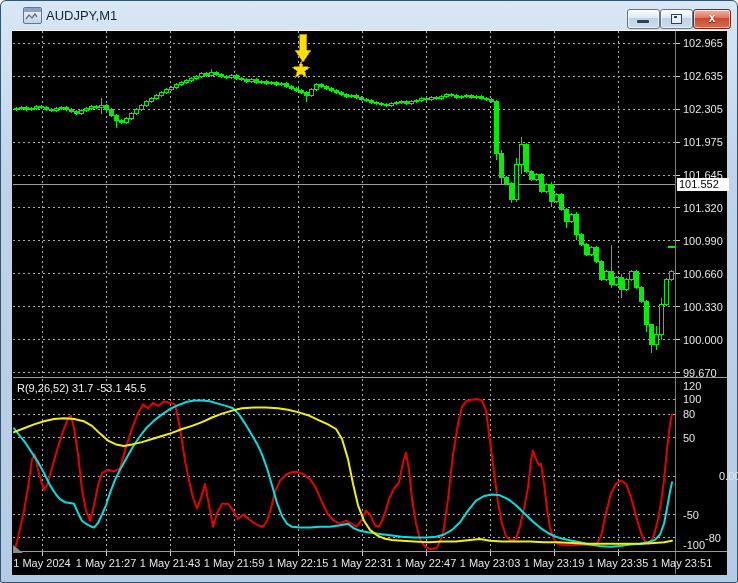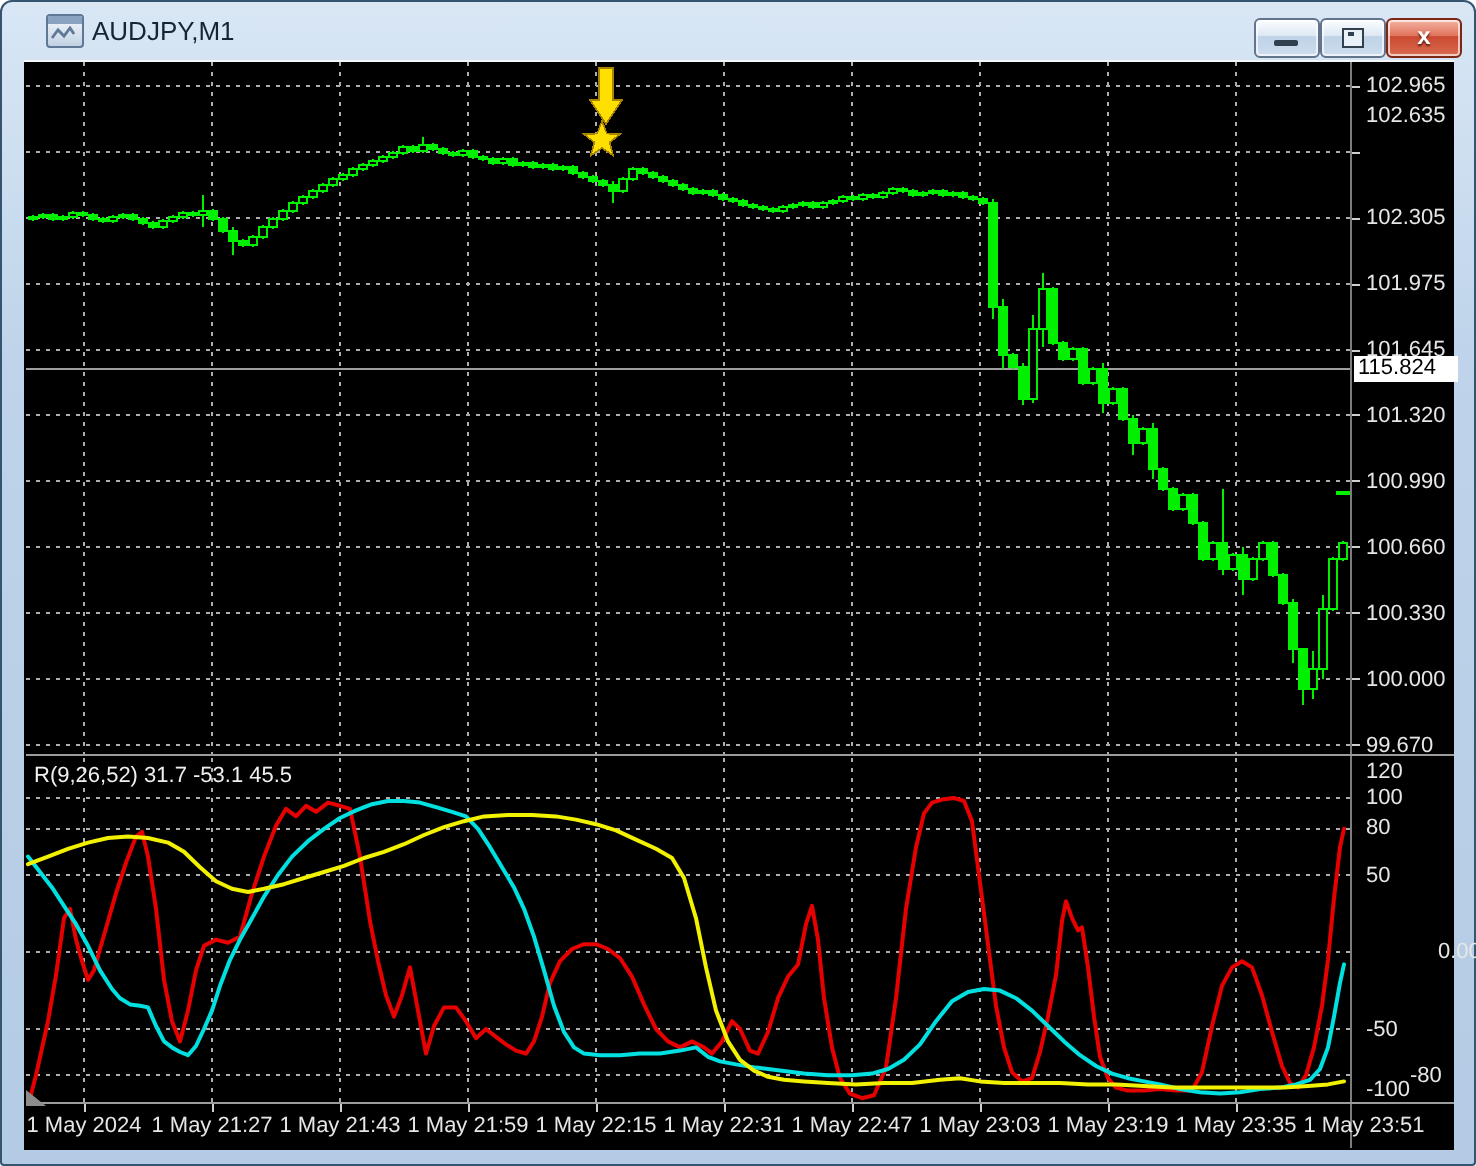--- a/index.html
+++ b/index.html
@@ -391,21 +391,21 @@
       <polyline points="14,432.1 24,428.3 34,424.4 44,421.3 54,419.0 64,418.3 74,419.0 84,421.3 92,425.9 100,433.6 108,440.6 116,444.4 124,446.0 132,444.4 142,442.1 152,439.0 162,436.0 172,432.9 182,429.0 192,425.9 202,422.1 212,417.5 222,413.6 232,410.6 242,408.2 254,407.5 266,407.5 278,408.2 288,409.8 298,412.1 308,415.2 318,419.8 328,424.4 336,429.0 342,439.0 348,459.1 353,483.7 358,505.3 364,520.7 370,529.9 377,535.3 384,538.4 392,539.9 402,540.7 414,541.5 428,542.2 442,541.5 456,541.5 470,539.9 480,539.1 490,540.7 502,541.5 516,541.5 530,541.5 544,542.2 558,542.2 572,543.0 586,543.8 600,543.8 614,543.8 628,543.8 642,543.8 654,543.0 664,542.2 672,540.7" fill="none" stroke="#f2f200" stroke-width="2" stroke-linejoin="round" stroke-linecap="round" shape-rendering="auto"></polyline>
     </svg>
 
 
   <div class="pane-header" style="left:17px;top:382px;">R(9,26,52) 31.7 -53.1 45.5</div>
 
   <div id="price-axis">
       <div class="axis-tick" style="left: 676px; top: 42.5px; width: 4px; height: 1px;"></div>
       <div class="axis-label" style="left: 683px; top: 37px;">102.965</div>
       <div class="axis-tick" style="left: 676px; top: 75.5px; width: 4px; height: 1px;"></div>
-      <div class="axis-label" style="left: 683px; top: 52px;">102.635</div>
+      <div class="axis-label" style="left: 683px; top: 70px;">102.635</div>
       <div class="axis-tick" style="left: 676px; top: 108.5px; width: 4px; height: 1px;"></div>
       <div class="axis-label" style="left: 683px; top: 103px;">102.305</div>
       <div class="axis-tick" style="left: 676px; top: 141.5px; width: 4px; height: 1px;"></div>
       <div class="axis-label" style="left: 683px; top: 136px;">101.975</div>
       <div class="axis-tick" style="left: 676px; top: 174.5px; width: 4px; height: 1px;"></div>
       <div class="axis-label" style="left: 683px; top: 169px;">101.645</div>
       <div class="axis-tick" style="left: 676px; top: 207px; width: 4px; height: 1px;"></div>
       <div class="axis-label" style="left: 683px; top: 201.5px;">101.320</div>
       <div class="axis-tick" style="left: 676px; top: 240px; width: 4px; height: 1px;"></div>
       <div class="axis-label" style="left: 683px; top: 234.5px;">100.990</div>
@@ -445,16 +445,16 @@
       <div class="time-label" style="left: 426px;">1 May 22:47</div>
       <div class="axis-tick" style="left: 490px; top: 552px; width: 1px; height: 4px;"></div>
       <div class="time-label" style="left: 490px;">1 May 23:03</div>
       <div class="axis-tick" style="left: 554px; top: 552px; width: 1px; height: 4px;"></div>
       <div class="time-label" style="left: 554px;">1 May 23:19</div>
       <div class="axis-tick" style="left: 618px; top: 552px; width: 1px; height: 4px;"></div>
       <div class="time-label" style="left: 618px;">1 May 23:35</div>
       <div class="time-label" style="left: 682px;">1 May 23:51</div>
     </div>
 
-  <div class="price-tag" style="top:178px;">115.824</div>
+  <div class="price-tag" style="top:178px;">101.552</div>
 
   <div class="hist-grip"></div>
 </div>
 
 </body></html>

